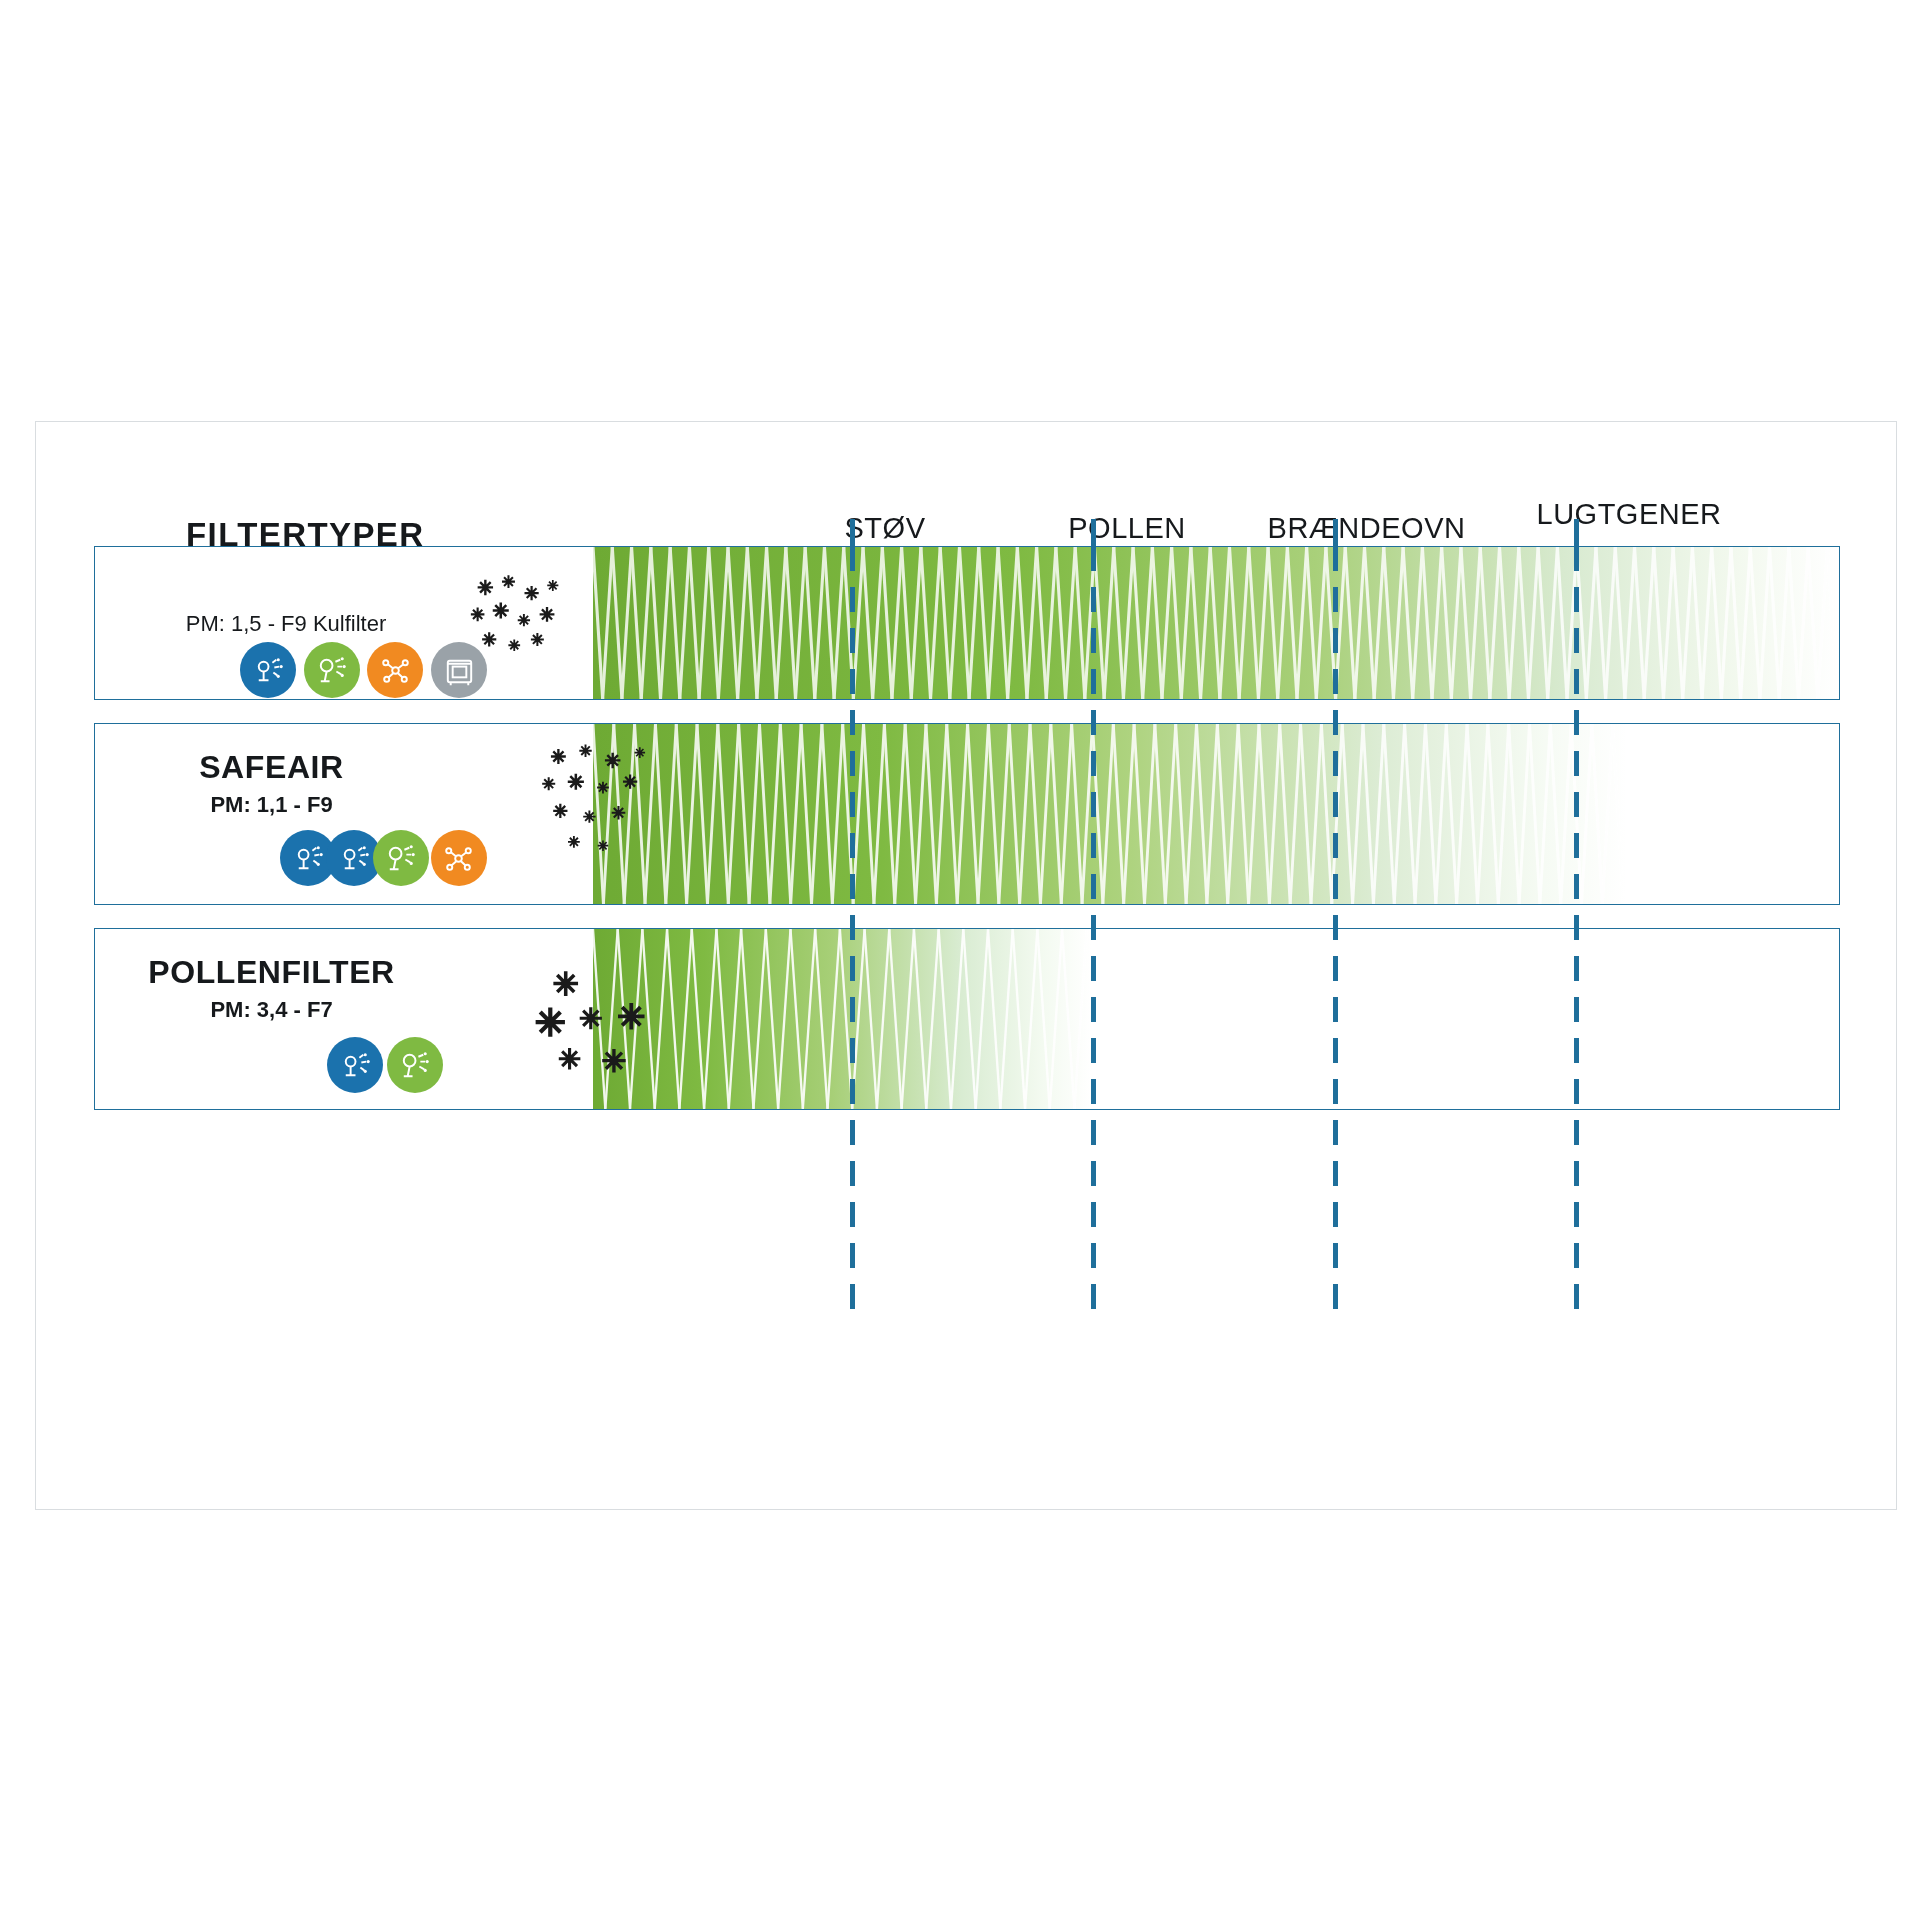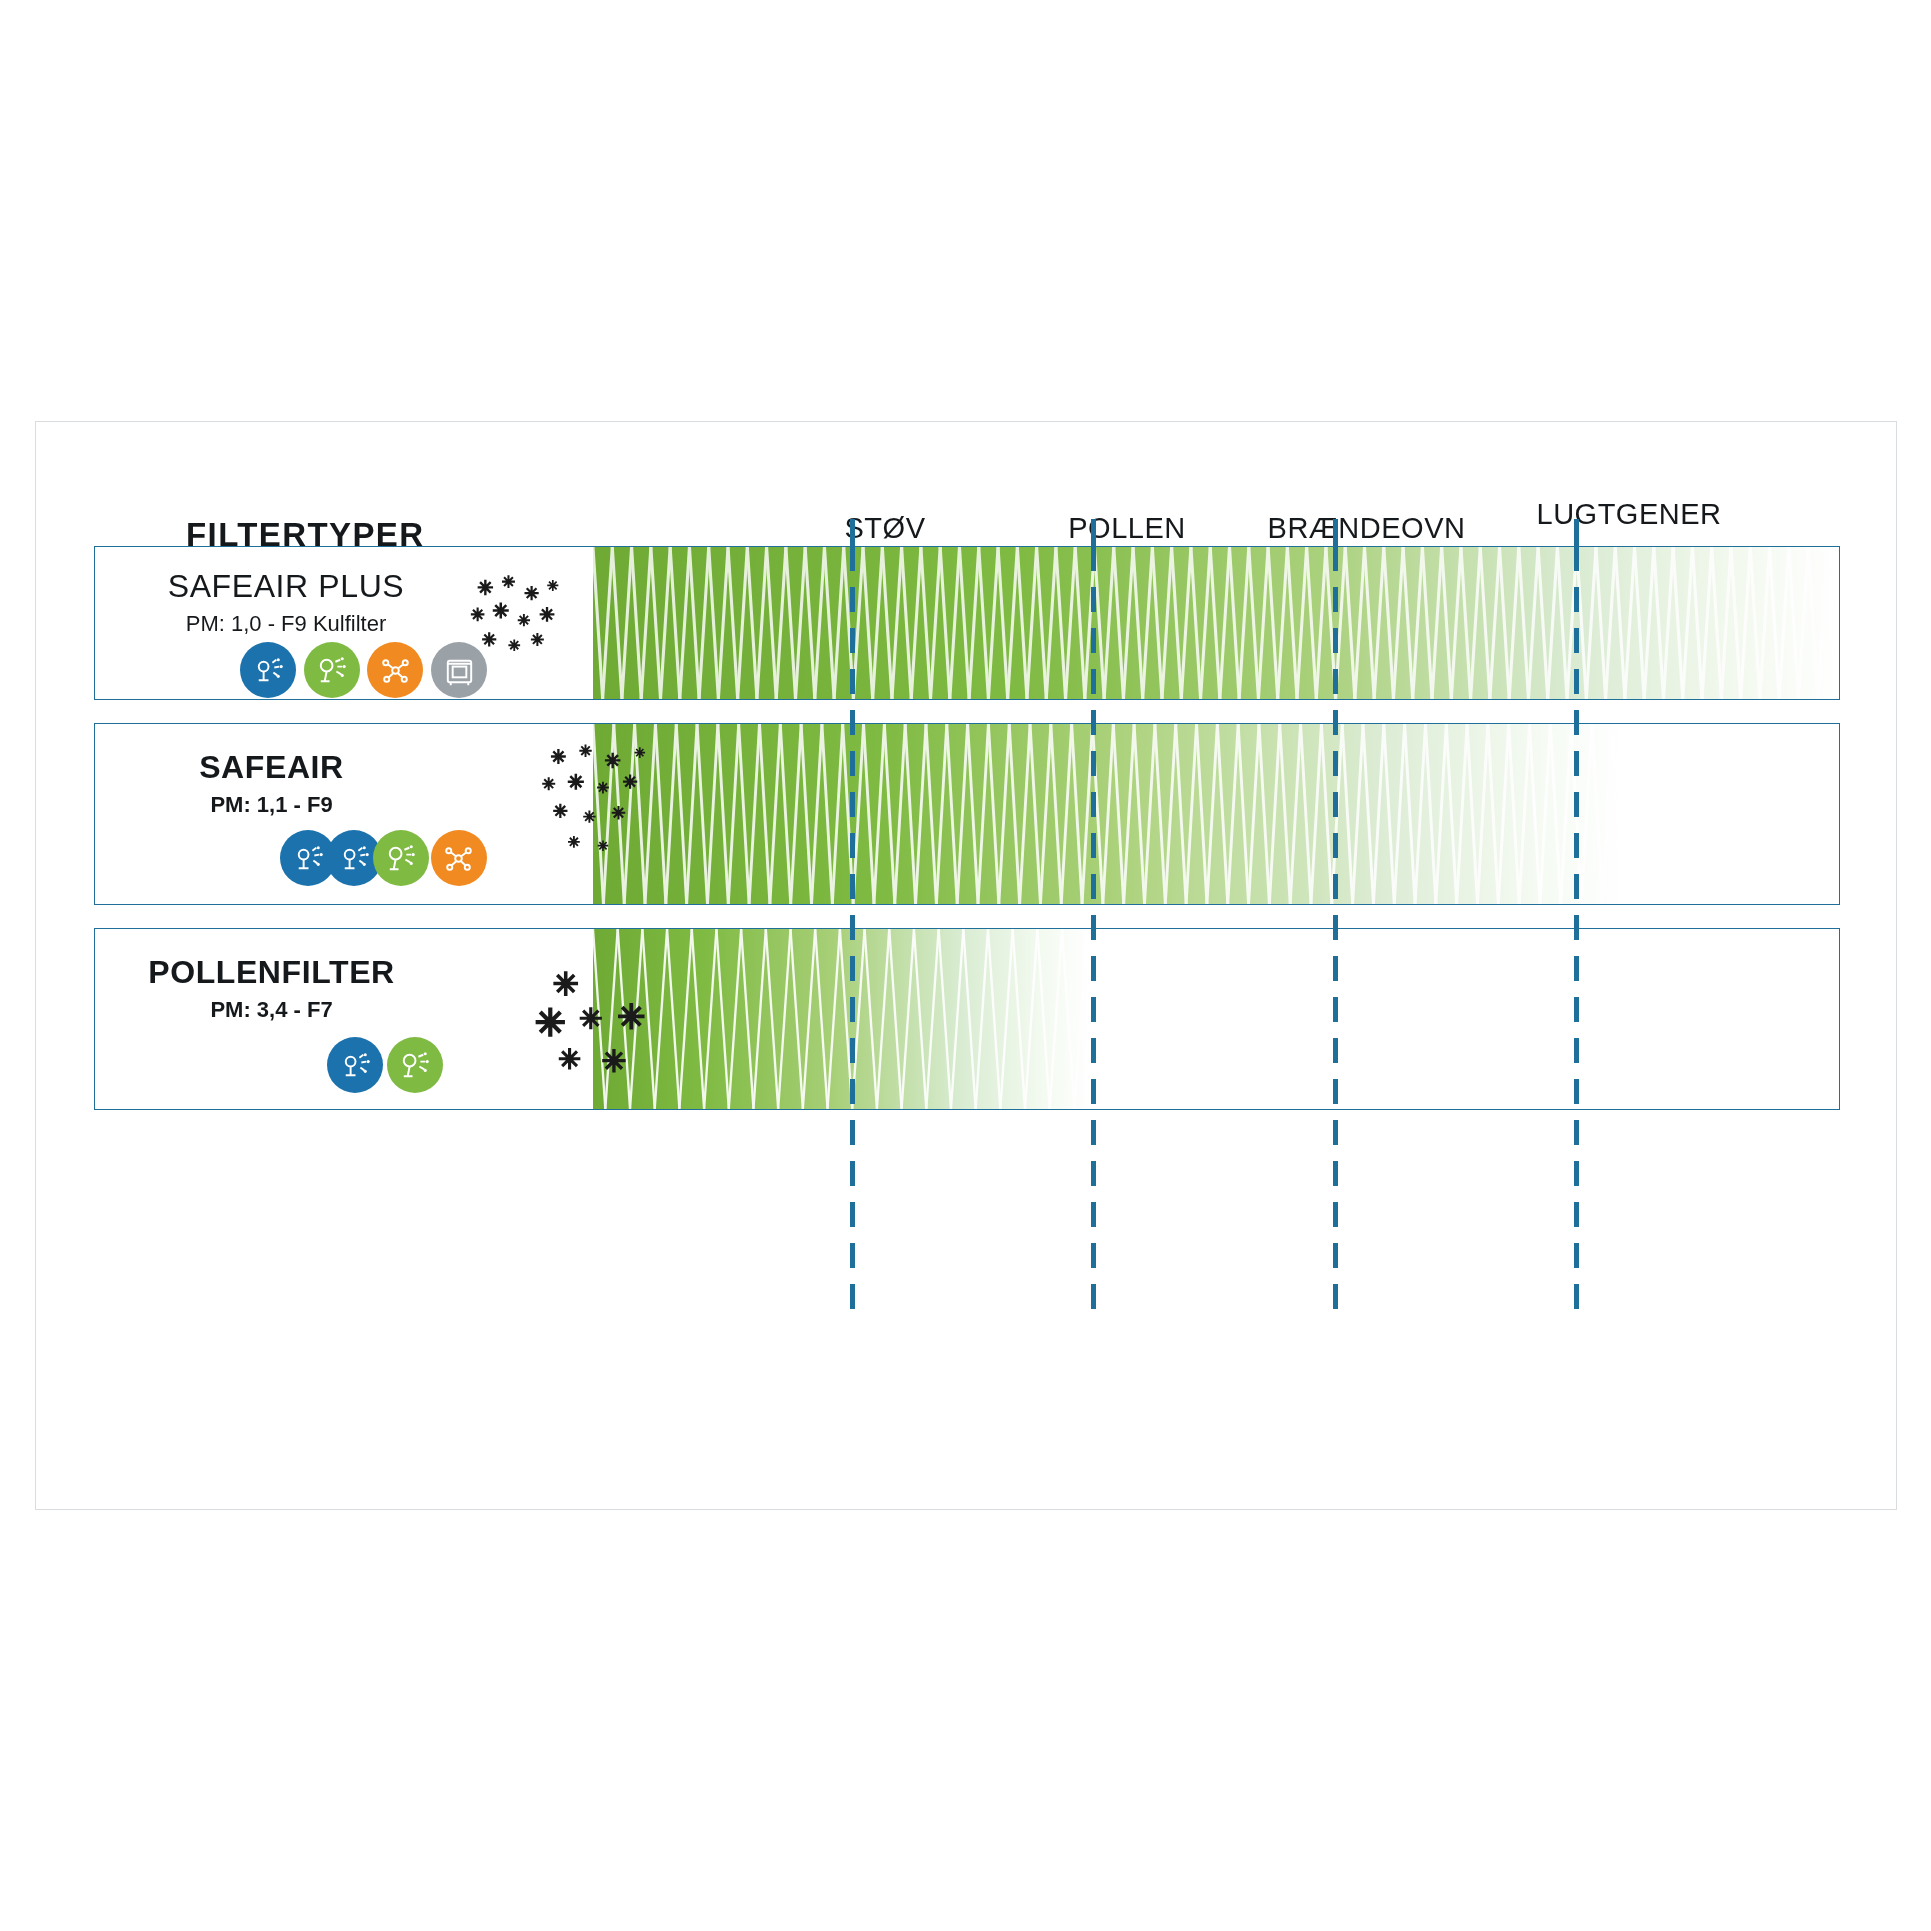--- a/index.html
+++ b/index.html
@@ -204,22 +204,21 @@
            linear-gradient(to right, #6eaa34 0%, #7fba42 34%, #a9d07a 58%, #d8ead0 78%, #f3f9ef 92%, #ffffff 100%);"></div>
       <svg class="band-zig" viewBox="0 0 1292 160" preserveAspectRatio="none">
         <g stroke="#ffffff" stroke-width="3.2" fill="none" opacity="0.82">
           <path d="M0 0 L10 160 M20 0 L30 160 M40 0 L50 160 M60 0 L70 160 M80 0 L90 160 M100 0 L110 160 M120 0 L130 160 M140 0 L150 160 M160 0 L170 160 M180 0 L190 160 M200 0 L210 160 M220 0 L230 160 M240 0 L250 160 M260 0 L270 160 M280 0 L290 160 M300 0 L310 160 M320 0 L330 160 M340 0 L350 160 M360 0 L370 160 M380 0 L390 160 M400 0 L410 160 M420 0 L430 160 M440 0 L450 160 M460 0 L470 160 M480 0 L490 160 M500 0 L510 160 M520 0 L530 160 M540 0 L550 160 M560 0 L570 160 M580 0 L590 160 M600 0 L610 160 M620 0 L630 160 M640 0 L650 160 M660 0 L670 160 M680 0 L690 160 M700 0 L710 160 M720 0 L730 160 M740 0 L750 160 M760 0 L770 160 M780 0 L790 160 M800 0 L810 160 M820 0 L830 160 M840 0 L850 160 M860 0 L870 160 M880 0 L890 160 M900 0 L910 160 M920 0 L930 160 M940 0 L950 160 M960 0 L970 160 M980 0 L990 160 M1000 0 L1010 160 M1020 0 L1030 160 M1040 0 L1050 160 M1060 0 L1070 160 M1080 0 L1090 160 M1100 0 L1110 160 M1120 0 L1130 160 M1140 0 L1150 160 M1160 0 L1170 160 M1180 0 L1190 160 M1200 0 L1210 160 M1220 0 L1230 160 M1240 0 L1250 160 M1260 0 L1270 160 M1280 0 L1290 160"></path>
           <path d="M10 160 L20 0 M30 160 L40 0 M50 160 L60 0 M70 160 L80 0 M90 160 L100 0 M110 160 L120 0 M130 160 L140 0 M150 160 L160 0 M170 160 L180 0 M190 160 L200 0 M210 160 L220 0 M230 160 L240 0 M250 160 L260 0 M270 160 L280 0 M290 160 L300 0 M310 160 L320 0 M330 160 L340 0 M350 160 L360 0 M370 160 L380 0 M390 160 L400 0 M410 160 L420 0 M430 160 L440 0 M450 160 L460 0 M470 160 L480 0 M490 160 L500 0 M510 160 L520 0 M530 160 L540 0 M550 160 L560 0 M570 160 L580 0 M590 160 L600 0 M610 160 L620 0 M630 160 L640 0 M650 160 L660 0 M670 160 L680 0 M690 160 L700 0 M710 160 L720 0 M730 160 L740 0 M750 160 L760 0 M770 160 L780 0 M790 160 L800 0 M810 160 L820 0 M830 160 L840 0 M850 160 L860 0 M870 160 L880 0 M890 160 L900 0 M910 160 L920 0 M930 160 L940 0 M950 160 L960 0 M970 160 L980 0 M990 160 L1000 0 M1010 160 L1020 0 M1030 160 L1040 0 M1050 160 L1060 0 M1070 160 L1080 0 M1090 160 L1100 0 M1110 160 L1120 0 M1130 160 L1140 0 M1150 160 L1160 0 M1170 160 L1180 0 M1190 160 L1200 0 M1210 160 L1220 0 M1230 160 L1240 0 M1250 160 L1260 0 M1270 160 L1280 0"></path>
         </g>
       </svg>
     </div>
 
     <div class="row-label">
-      <div class="row-title title-shift-left" style="top:21px;">SAFEAIR PLUS</div>
-      <div class="row-sub title-shift-left" style="top:64px;">PM: 1,0 - F9 Kulfilter</div>
+      <div class="row-sub title-shift-left" style="top:64px;">PM: 1,5 - F9 Kulfilter</div>
 
       <div class="badges" style="left:145px; top:95px;">
         <div class="badge b-blue">
           <svg width="39" height="39" viewBox="0 0 40 40">
               <g stroke="#fff" stroke-width="2" fill="none">
                 <circle cx="15" cy="16" r="5"></circle>
                 <path d="M15 21 L15 30 M10 30 L20 30"></path>
                 <path d="M24 12 l4 -3 M26 17 l5 -1 M25 22 l4 3"></path>
                 <circle cx="30" cy="9" r="1.6" fill="#fff" stroke="none"></circle>
                 <circle cx="33" cy="16" r="1.6" fill="#fff" stroke="none"></circle>

